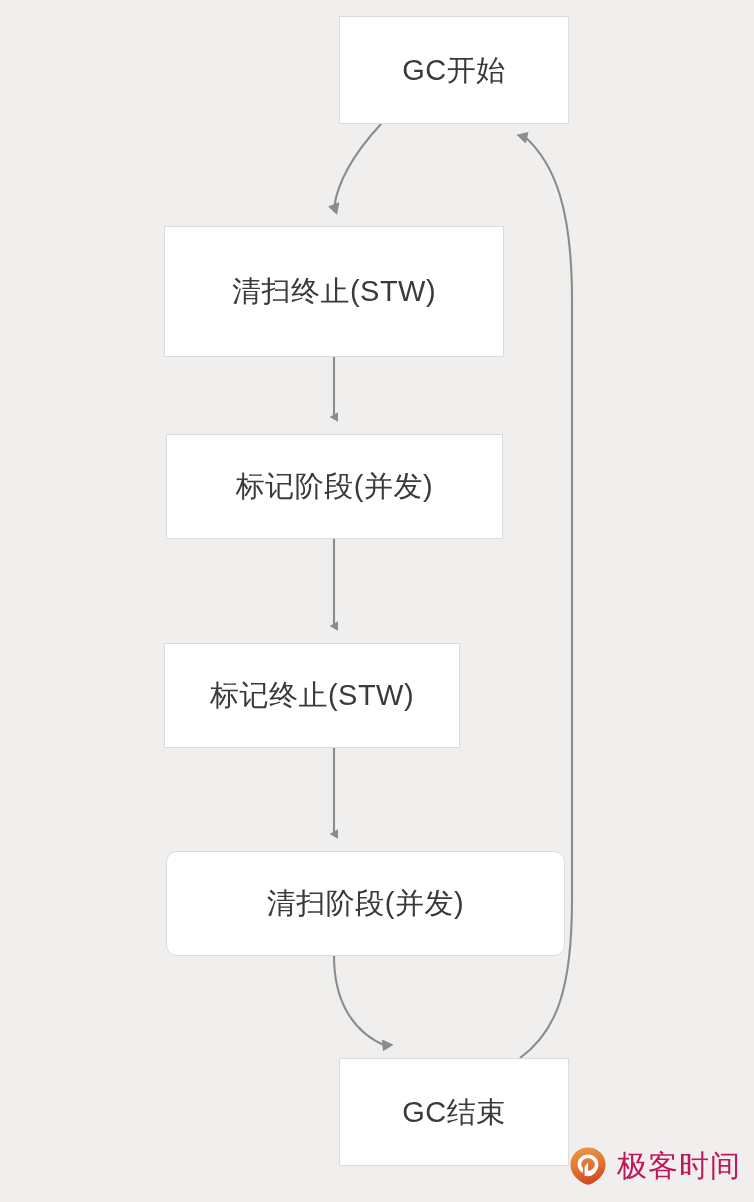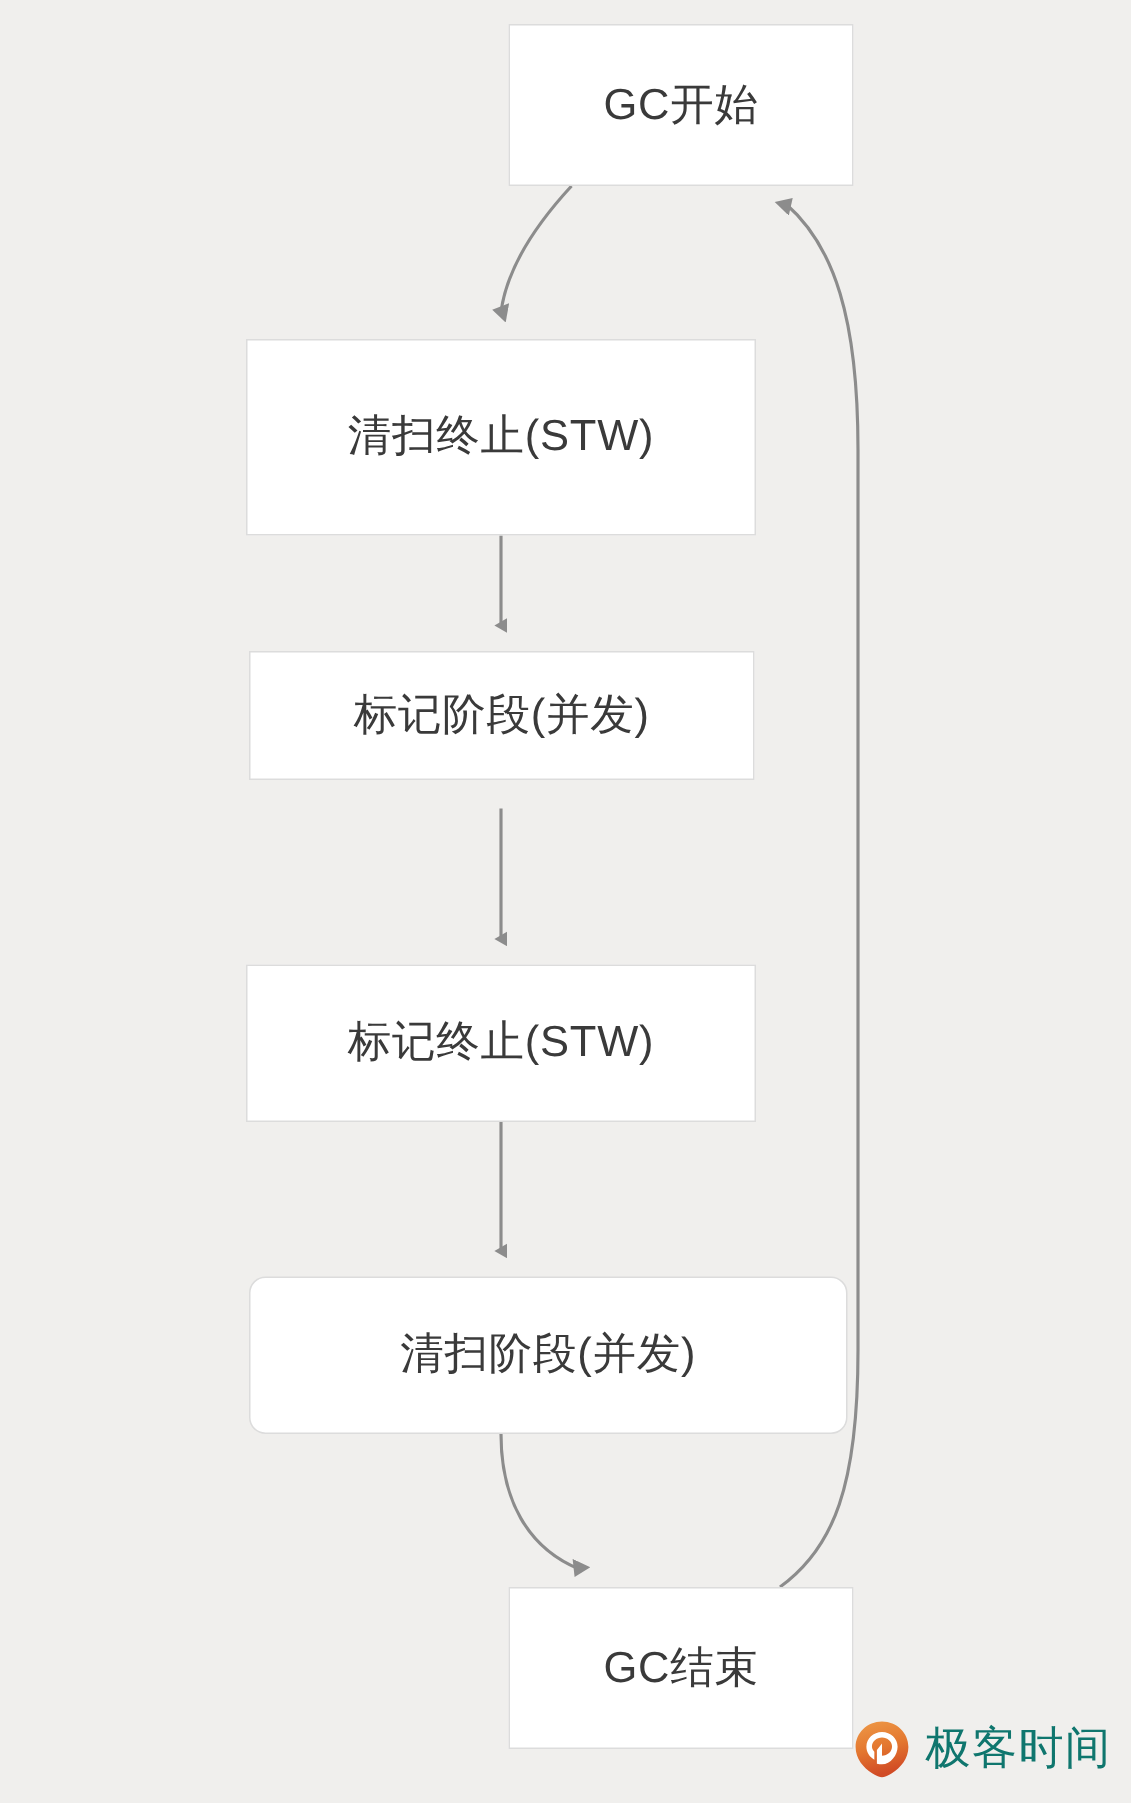--- a/index.html
+++ b/index.html
@@ -40,42 +40,42 @@
   .node-label {
     color: #3a3a3a;
     font-size: 29px;
     line-height: 1.2;
     letter-spacing: 0.5px;
     white-space: nowrap;
   }
   
   .node.n-start      { left: 339px; top: 16px;   width: 230px; height: 108px; }
   .node.n-sweeptermS { left: 164px; top: 226px;  width: 340px; height: 131px; }
-  .node.n-markconc   { left: 166px; top: 434px;  width: 337px; height: 86px; }
-  .node.n-marktermS  { left: 164px; top: 643px;  width: 340px; height: 105px; }
+  .node.n-markconc   { left: 166px; top: 434px;  width: 337px; height: 105px; }
+  .node.n-marktermS  { left: 164px; top: 643px;  width: 296px; height: 105px; }
   .node.n-sweepconc  { left: 166px; top: 851px;  width: 399px; height: 105px; border-radius: 11px; }
   .node.n-end        { left: 339px; top: 1058px; width: 230px; height: 108px; text-align: center; }
 
   
   .watermark {
     position: absolute;
     left: 568px;
     top: 1146px;
     display: flex;
     align-items: center;
     gap: 9px;
   }
   .wm-mark {
     width: 40px;
     height: 40px;
     flex: 0 0 40px;
   }
   .wm-text {
     font-size: 30px;
-    color: #0f766e;
+    color: #be185d;
     letter-spacing: 1px;
     line-height: 1;
   }
 </style>
 </head>
 <body>
 
 <div id="diagram-root">
 
   <svg class="edge-layer" viewBox="0 0 754 1202" width="754" height="1202" aria-hidden="true">

